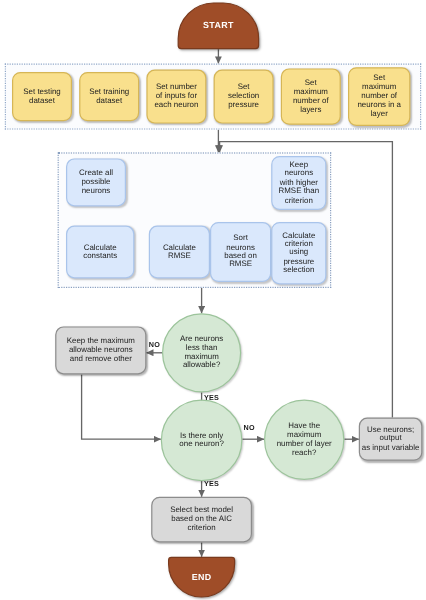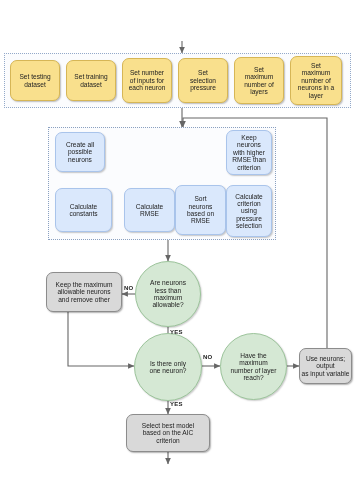--- a/index.html
+++ b/index.html
@@ -138,20 +138,21 @@
       <path d="M168,399 L168,414"></path>
 
       <path d="M168,452 L168,464"></path>
 
       <path d="M68,312 L68,366 L134,366"></path>
 
       <path d="M327,348 L327,118 L183,118 L183,127"></path>
     </g>
   </svg>
 
+  <div class="node n-terminal term-start" style="left:148px; top:2px; width:68px; height:39px;">START</div>
 
   <div class="dashed-group g-outer" style="left:4px; top:53px; width:347px; height:55px;"></div>
 
   <div class="node n-yellow" style="left:10px; top:60px; width:50px; height:41px;">Set testing
 dataset</div>
   <div class="node n-yellow" style="left:66px; top:60px; width:50px; height:41px;">Set training
 dataset</div>
   <div class="node n-yellow" style="left:122px; top:58px; width:50px; height:45px;">Set number
 of inputs for
 each neuron</div>
@@ -209,19 +210,20 @@
 number of layer
 reach?</div>
 
   <div class="node n-gray" style="left:299px; top:348px; width:53px; height:36px;">Use neurons; output
 as input variable</div>
 
   <div class="node n-gray" style="left:126px; top:414px; width:84px; height:38px;">Select best model
 based on the AIC
 criterion</div>
 
+  <div class="node n-terminal term-end" style="left:140px; top:464px; width:56px; height:34px;">END</div>
 
   <div class="edge-label" style="left:124px; top:285px;">NO</div>
   <div class="edge-label" style="left:170px; top:329px;">YES</div>
   <div class="edge-label" style="left:203px; top:354px;">NO</div>
   <div class="edge-label" style="left:170px; top:401px;">YES</div>
 
 </div>
 
 </body></html>

